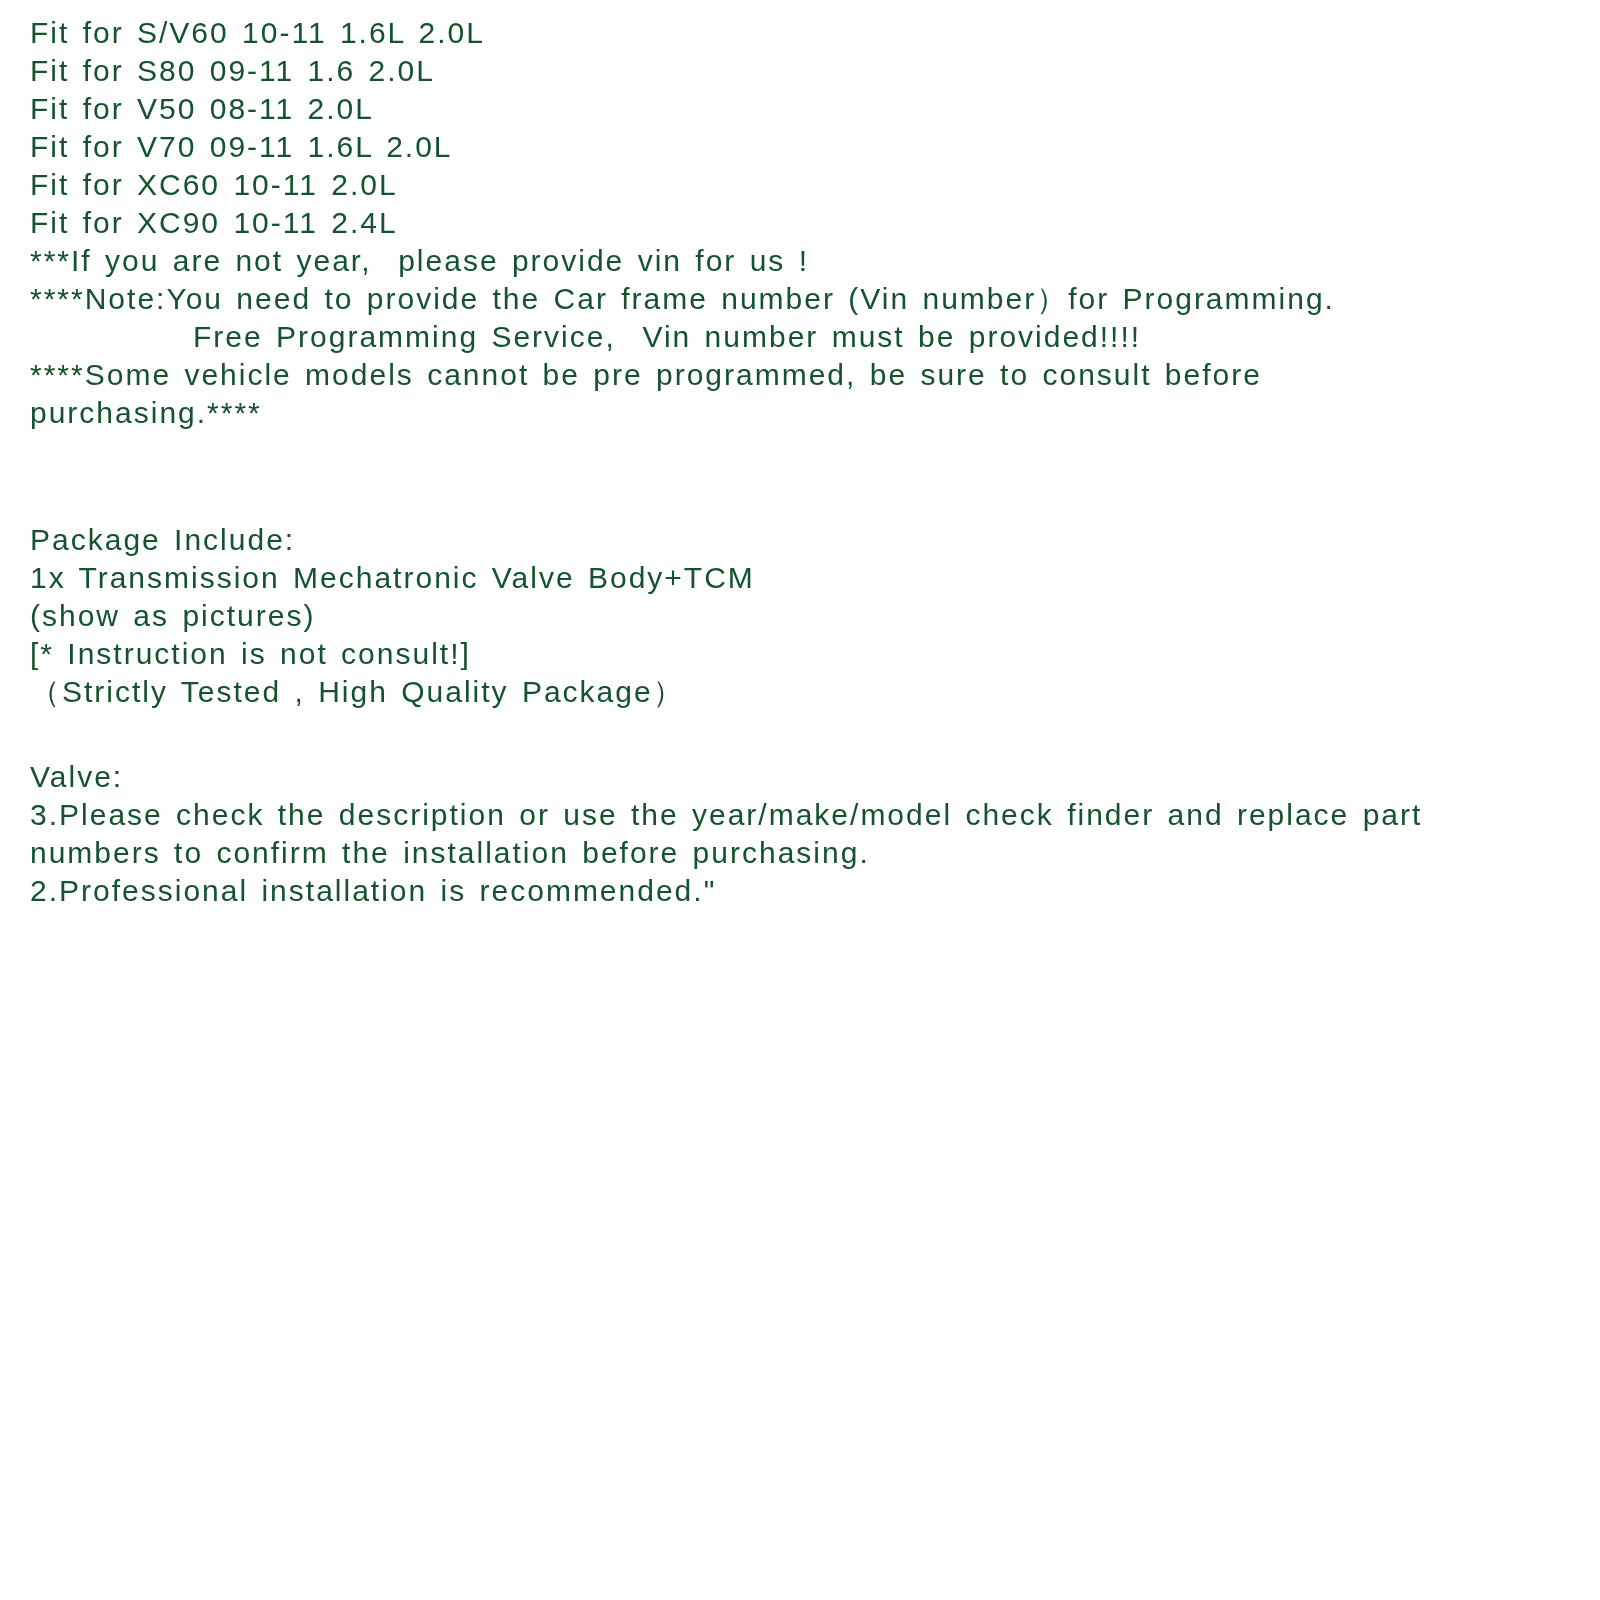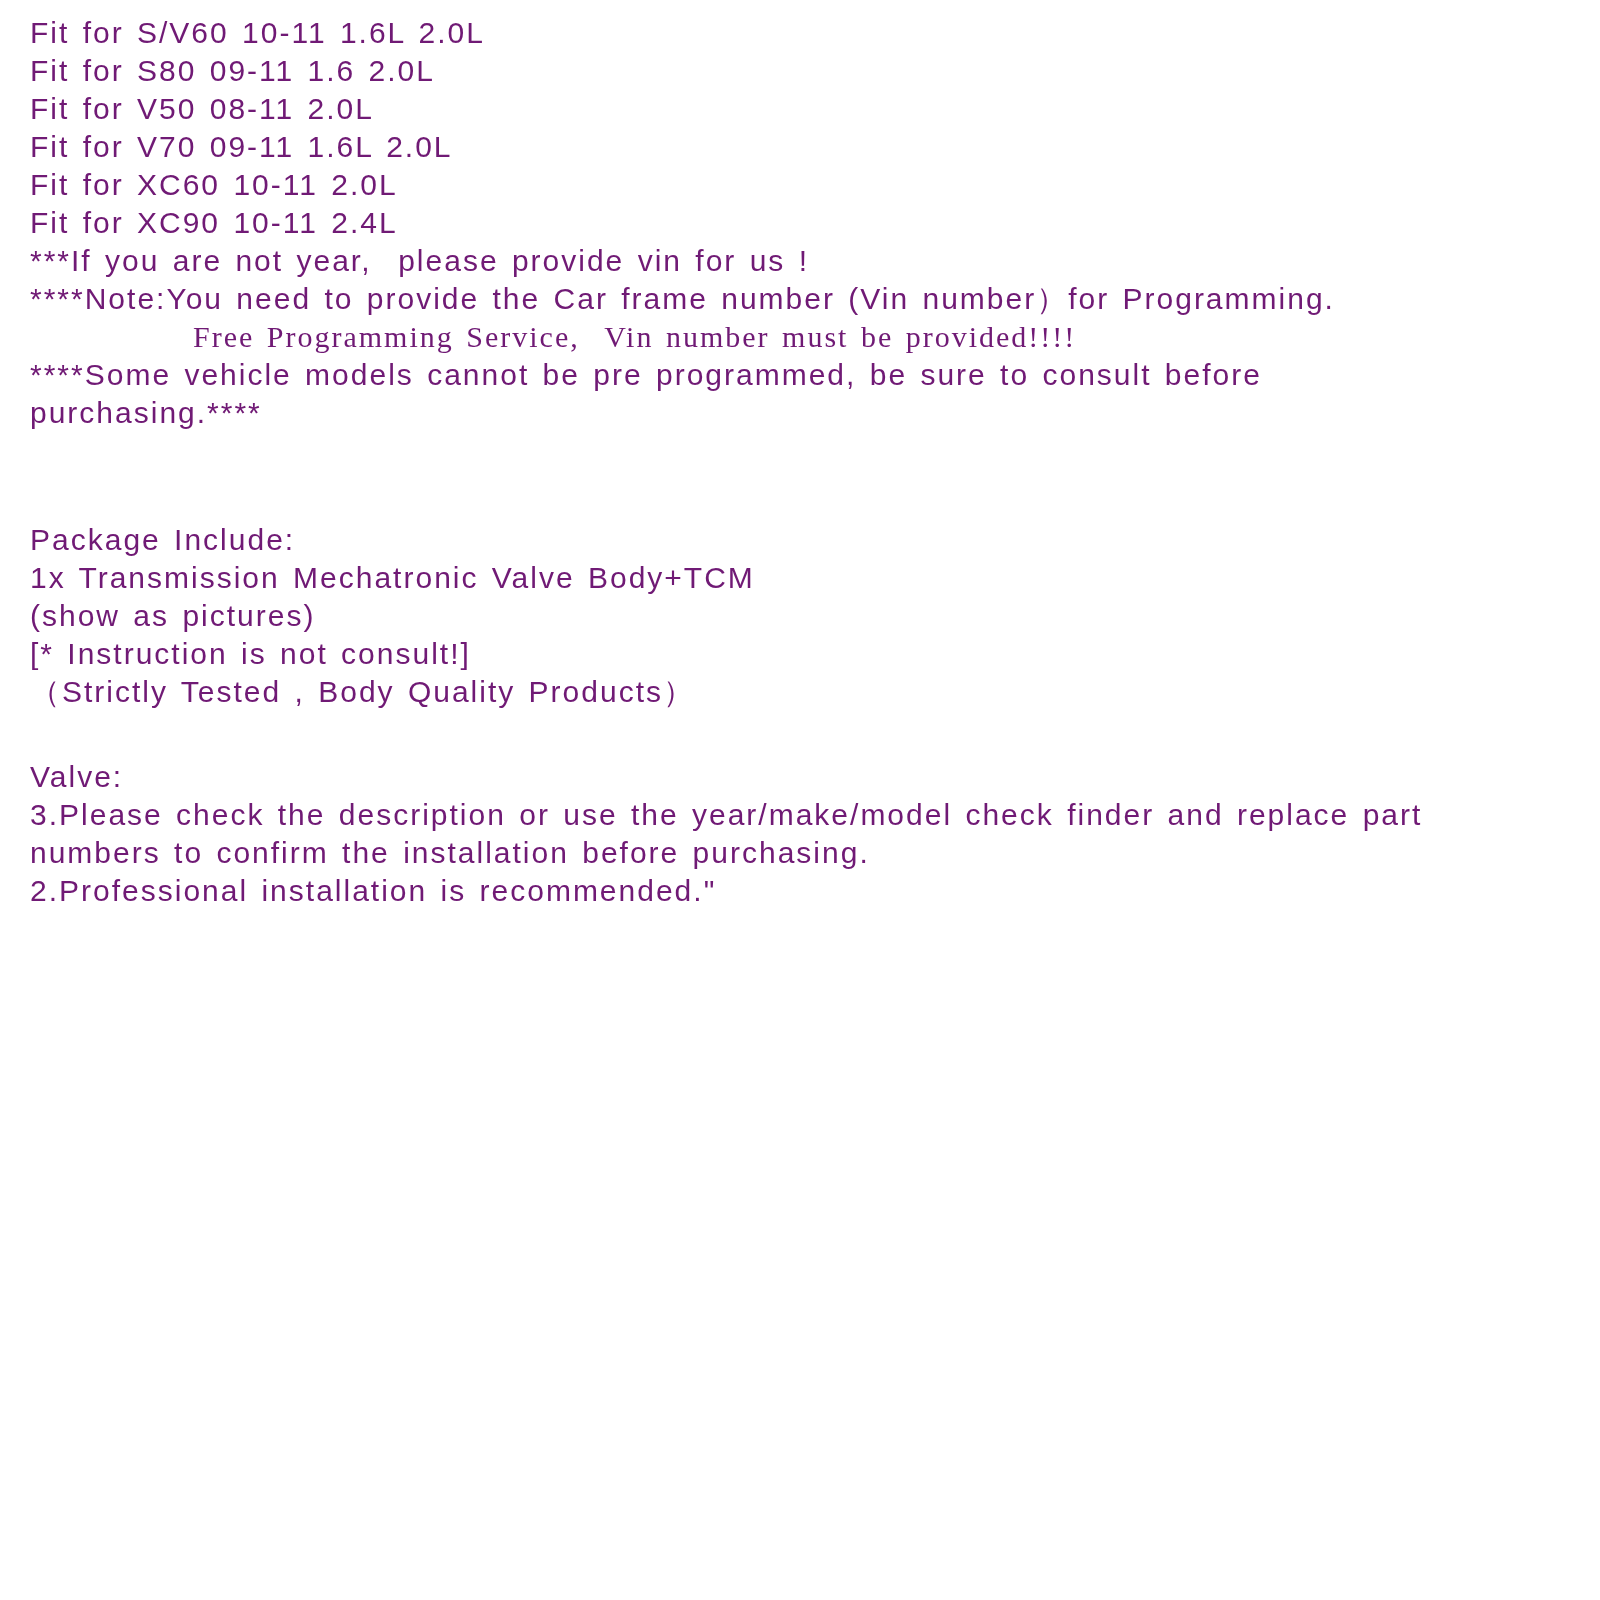--- a/index.html
+++ b/index.html
@@ -13,35 +13,34 @@
     height: 1600px;
     background: #ffffff;
     overflow: hidden;
     box-sizing: border-box;
   }
   .text-block {
     position: absolute;
     top: 14px;
     left: 30px;
     right: 20px;
-    color: #701a75;
+    color: #14532d;
     font-family: "Liberation Sans", "DejaVu Sans", sans-serif;
     font-size: 30px;
     line-height: 38px;
     font-stretch: semi-condensed;
     letter-spacing: 2px;
     word-spacing: 3px;
   }
   .line {
     white-space: pre-wrap;
     min-height: 38px;
   }
   .line.indent {
     padding-left: 163px;
-    font-family: Liberation Serif, serif;
   }
   .gap-large { height: 89px; }
   .gap-small { height: 47px; }
 </style>
 </head>
 <body>
 
 <div class="page">
   <div class="text-block">
 
@@ -57,21 +56,21 @@
     <div class="line indent">Free Programming Service,  Vin number must be provided!!!!</div>
     <div class="line">****Some vehicle models cannot be pre programmed, be sure to consult before</div>
     <div class="line">purchasing.****</div>
 
     <div class="gap-large"></div>
 
     <div class="line">Package Include:</div>
     <div class="line">1x Transmission Mechatronic Valve Body+TCM</div>
     <div class="line">(show as pictures)</div>
     <div class="line">[* Instruction is not consult!]</div>
-    <div class="line">（Strictly Tested , Body Quality Products）</div>
+    <div class="line">（Strictly Tested , High Quality Package）</div>
 
     <div class="gap-small"></div>
 
     <div class="line">Valve:</div>
     <div class="line">3.Please check the description or use the year/make/model check finder and replace part</div>
     <div class="line">numbers to confirm the installation before purchasing.</div>
     <div class="line">2.Professional installation is recommended."</div>
 
   </div>
 </div>

